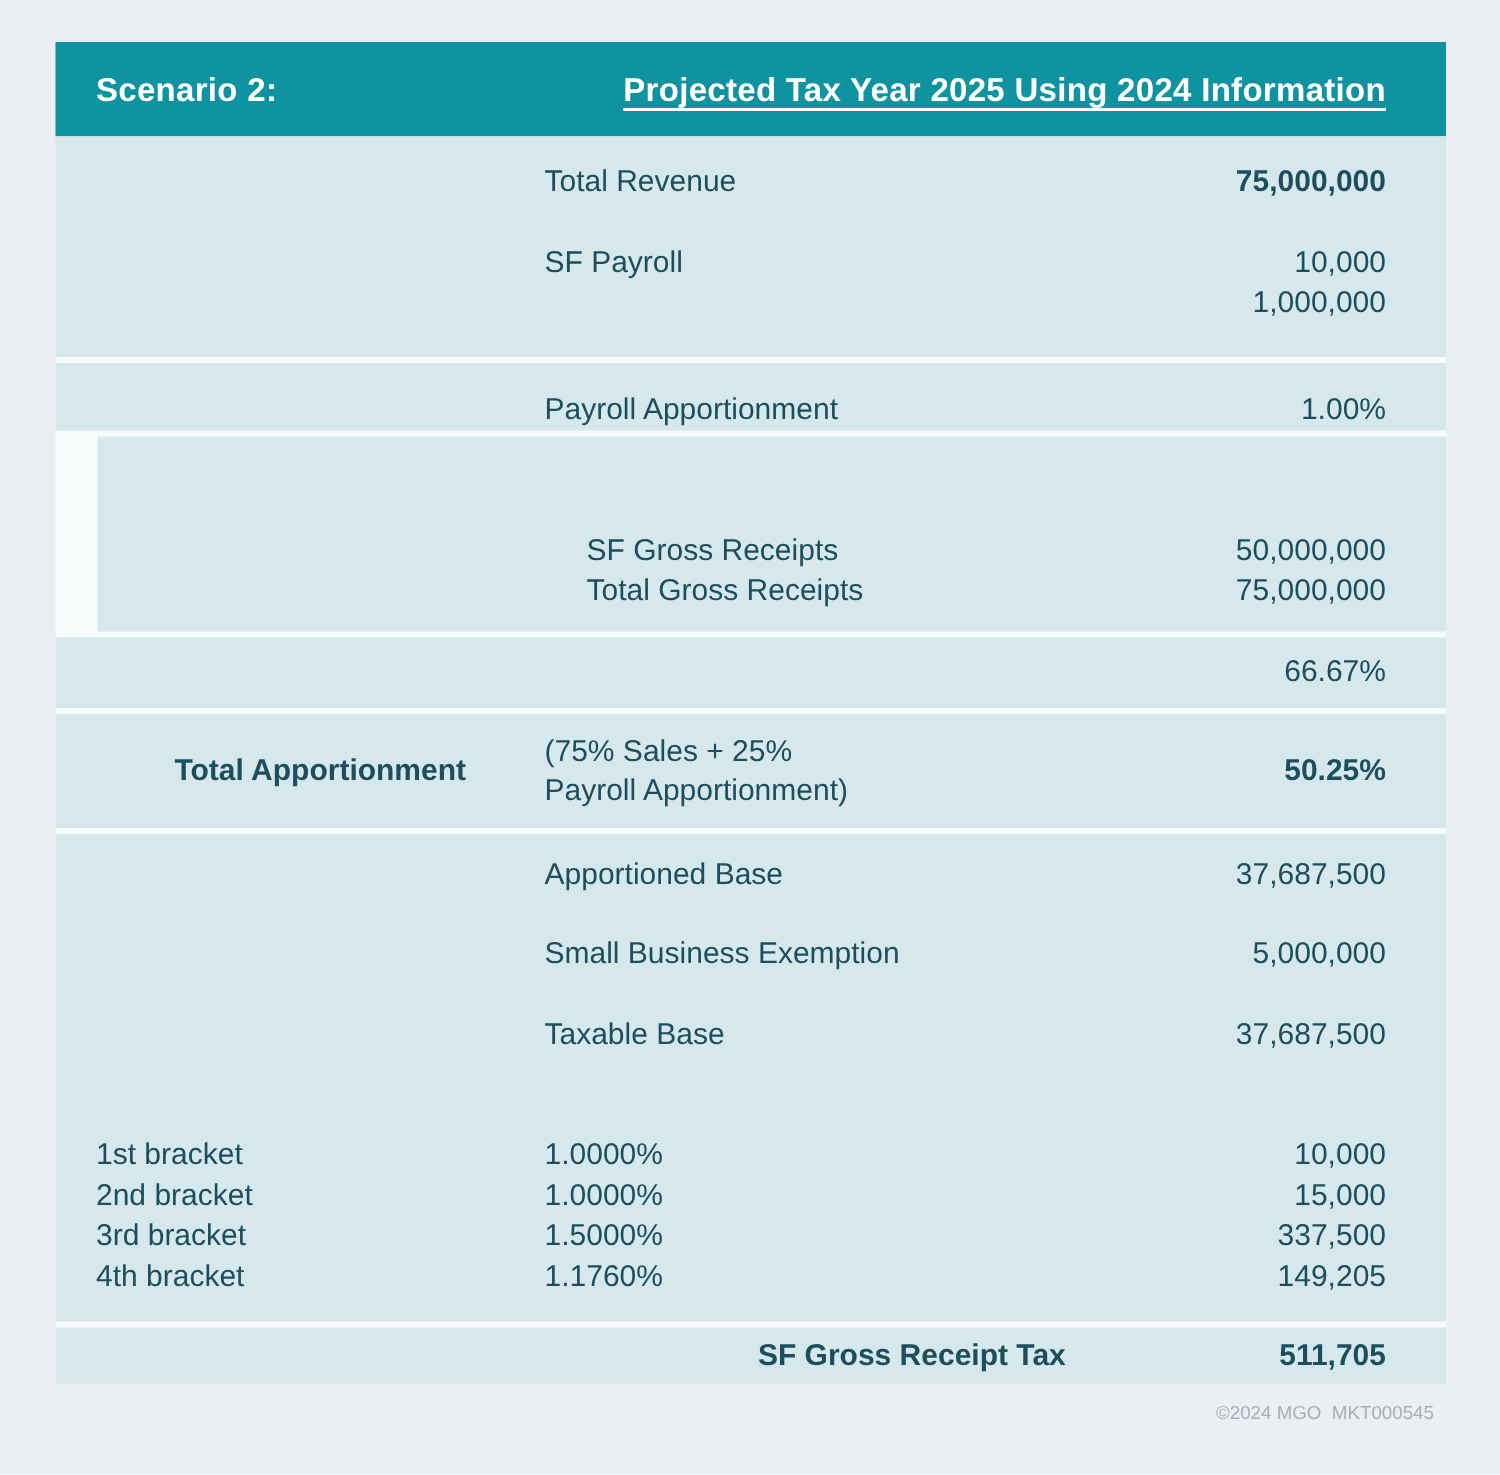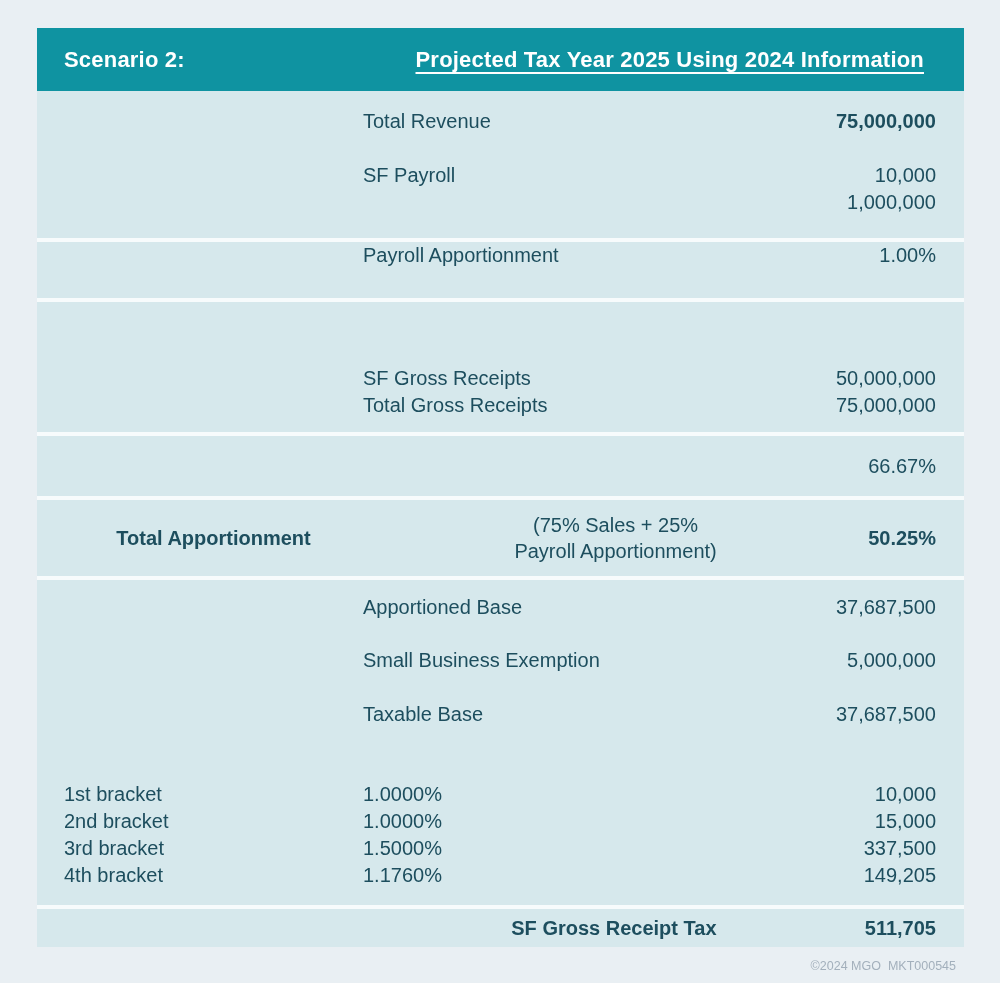--- a/index.html
+++ b/index.html
@@ -34,37 +34,37 @@
   }
 
   .sections { background: #f7fbfc; }
   .section { background: #d6e8ec; }
   .section + .section { margin-top: 4px; }
 
   .row {
     display: grid;
     grid-template-columns: 299px 1fr auto;
     align-items: center;
-    padding: 0 28px 0 27px;
+    padding: 0 40px 0 27px;
     line-height: 27px;
     font-size: 20px;
   }
   .row .val { text-align: right; }
   .bold { font-weight: bold; text-align: center; }
   .spacer-27 { height: 27px; }
   .spacer-26 { height: 26px; }
   .spacer-53 { height: 53px; }
 
   .sec-revenue    { padding: 17px 0 22px 0; }
-  .sec-payrollapp { height: 56px; display: flex; flex-direction: column; justify-content: flex-start; }
-  .sec-gross      { height: 130px; display: flex; flex-direction: column; justify-content: flex-end; padding-bottom: 13px; }
-  .sec-salespct   { height: 60px; display: flex; flex-direction: column; justify-content: center; }
+  .sec-payrollapp { height: 45px; display: flex; flex-direction: column; justify-content: flex-end; }
+  .sec-gross      { height: 130px; display: flex; flex-direction: column; justify-content: flex-end; padding-bottom: 13px; margin-left: 28px; }
+  .sec-salespct   { height: 47px; display: flex; flex-direction: column; justify-content: center; }
   .sec-totalapp   { padding: 11px 0; }
   .sec-totalapp .row { min-height: 54px; }
-  .sec-totalapp .formula { line-height: 26px; text-align: center; }
+  .sec-totalapp .formula { line-height: 26px; }
   .sec-base       { padding: 14px 0 16px 0; }
   .sec-tax        { height: 38px; display: flex; flex-direction: column; justify-content: center; }
 
   .footer {
     margin-top: 12px;
     text-align: right;
     padding-right: 8px;
     font-size: 12.5px;
     color: #a3b0bc;
     white-space: pre;

